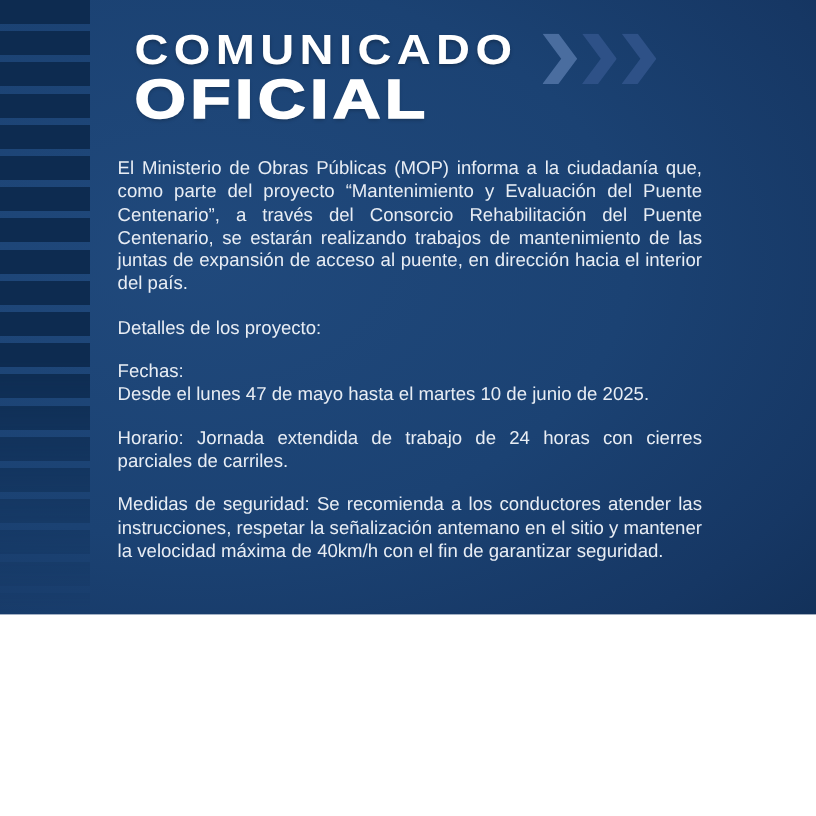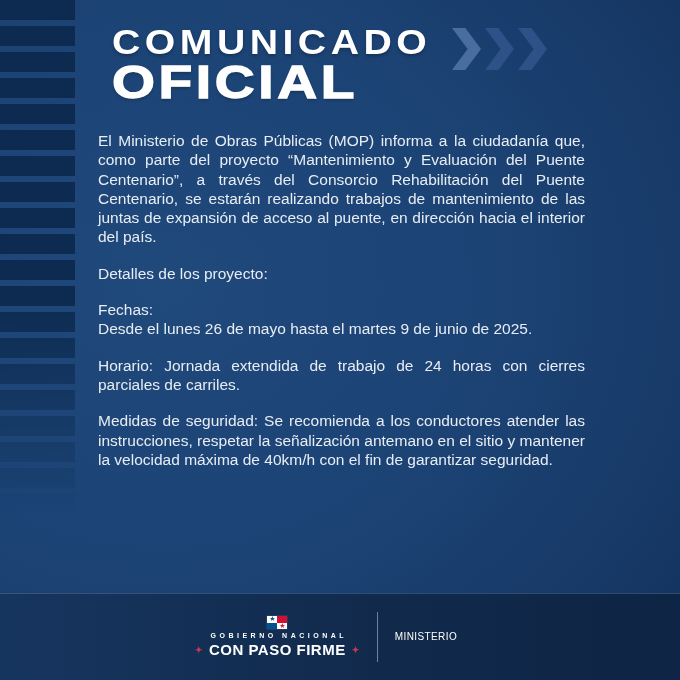--- a/index.html
+++ b/index.html
@@ -3,21 +3,21 @@
 <meta charset="utf-8">
 <style>
   html, body { margin: 0; padding: 0; }
   body {
     width: 680px; height: 680px;
     font-family: "Liberation Sans", sans-serif;
     overflow: hidden;
   }
   .canvas {
     position: relative;
-    width: 680px; height: 680px;
+    width: 680px; height: 512px;
     background: radial-gradient(140% 120% at 24% 42%,
       #20497c 0%, #1b4273 38%, #163764 62%, #102c52 82%, #0d2342 100%);
     overflow: hidden;
   }
   
   .stripes-left {
     position: absolute; left: 0; top: 0;
     width: 75px; height: 540px;
     background: repeating-linear-gradient(180deg,
       #0d2b50 0px, #0d2b50 20px,
@@ -134,21 +134,21 @@
   <div class="chevrons">
     <div class="chevron chevron-1"></div>
     <div class="chevron chevron-2"></div>
     <div class="chevron chevron-3"></div>
   </div>
 
   <div class="body-text">
     <p>El Ministerio de Obras Públicas (MOP) informa a la ciudadanía que, como parte del proyecto “Mantenimiento y Evaluación del Puente Centenario”, a través del Consorcio Rehabilitación del Puente Centenario, se estarán realizando trabajos de mantenimiento de las juntas de expansión de acceso al puente, en dirección hacia el interior del país.</p>
     <p>Detalles de los proyecto:</p>
     <p>Fechas:
-Desde el lunes 26 de mayo hasta el martes 9 de junio de 2025.</p>
+Desde el lunes 47 de mayo hasta el martes 10 de junio de 2025.</p>
     <p>Horario: Jornada extendida de trabajo de 24 horas con cierres parciales de carriles.</p>
     <p>Medidas de seguridad: Se recomienda a los conductores atender las instrucciones, respetar la señalización antemano en el sitio y mantener la velocidad máxima de 40km/h con el fin de garantizar seguridad.</p>
   </div>
 
   <div class="footer">
     <div class="footer-inner">
 
       <div class="gov-block">
         <div class="flag">
           <div class="q q-tl">★</div>

